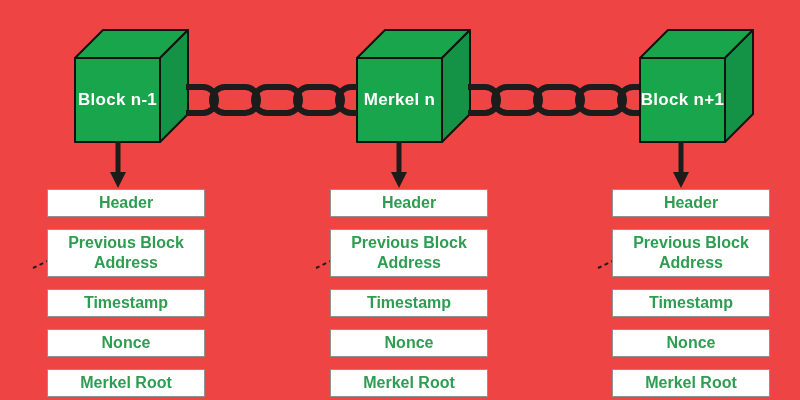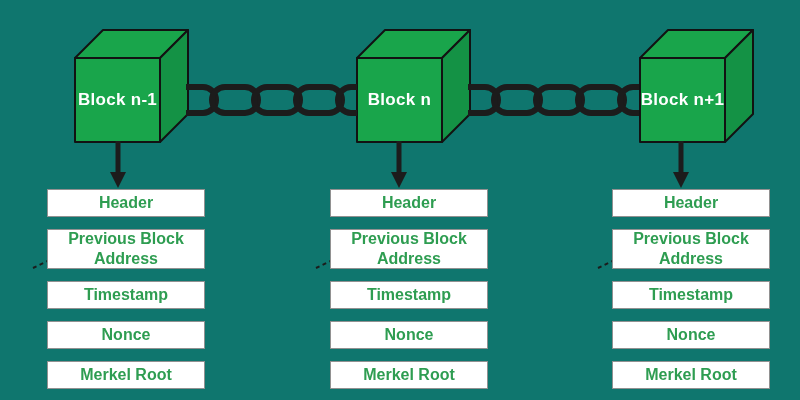--- a/index.html
+++ b/index.html
@@ -1,17 +1,17 @@
 <!DOCTYPE html>
 <html style="--cube_green: #19A54B; --cube_side_green: #149245; --label_white: #FFFFFF; --chain_black: #1C1C1C; --outline_black: #121212; --box_border_gray: #919191; --box_text_green: #2E9D51; --background: #FFFFFF;"><head>
 <meta charset="utf-8">
 <style>
   html,body{margin:0;padding:0;background:#fff;}
   .stage{
-    position:relative;width:800px;height:400px;background:#0f766e;overflow:hidden;
+    position:relative;width:800px;height:400px;background:#ef4444;overflow:hidden;
     font-family:"Liberation Sans","DejaVu Sans",sans-serif;
   }
   .abs{position:absolute;}
 
   
   .cube{width:113px;height:112px;}
   .cube svg{overflow:visible;display:block;}
   .face-main{fill:var(--cube_green,#19A54B);stroke:var(--outline_black,#121212);stroke-width:2;stroke-linejoin:round;}
   .face-side{fill:var(--cube_side_green,#149245);stroke:var(--outline_black,#121212);stroke-width:2;stroke-linejoin:round;}
   .cube-label{
@@ -31,21 +31,21 @@
   .dashed-arrow path{fill:none;stroke:var(--chain_black,#1C1C1C);stroke-width:2;stroke-dasharray:4 3.5;}
   .dashed-arrow polygon{fill:var(--chain_black,#1C1C1C);}
 
   
   .fields{width:158px;display:flex;flex-direction:column;gap:12px;}
   .fieldbox{
     box-sizing:border-box;height:28px;border:1.5px solid var(--box_border_gray,#919191);
     background:#fff;display:flex;align-items:center;justify-content:center;text-align:center;
     color:var(--box_text_green,#2E9D51);font-size:16px;font-weight:700;line-height:20px;
   }
-  .fieldbox:nth-child(2){height:40px;padding:11px 14px;}
+  .fieldbox:nth-child(2){height:48px;padding:11px 14px;}
 </style>
 </head>
 <body>
 
 <div class="stage">
 
   <div class="abs cube" style="left:75px;top:30px;">
     <svg width="113" height="112" viewBox="0 0 113 112">
       <polygon class="face-main" points="0,28 28,0 113,0 85,28"></polygon>
       <polygon class="face-side" points="85,28 113,0 113,84 85,112"></polygon>
@@ -53,21 +53,21 @@
     </svg>
     <div class="cube-label">Block n-1</div>
   </div>
 
   <div class="abs cube" style="left:357px;top:30px;">
     <svg width="113" height="112" viewBox="0 0 113 112">
       <polygon class="face-main" points="0,28 28,0 113,0 85,28"></polygon>
       <polygon class="face-side" points="85,28 113,0 113,84 85,112"></polygon>
       <rect class="face-main" x="0" y="28" width="85" height="84"></rect>
     </svg>
-    <div class="cube-label">Block n</div>
+    <div class="cube-label">Merkel n</div>
   </div>
 
   <div class="abs cube" style="left:600px;top:30px;margin-left:40px;">
     <svg width="113" height="112" viewBox="0 0 113 112">
       <polygon class="face-main" points="0,28 28,0 113,0 85,28"></polygon>
       <polygon class="face-side" points="85,28 113,0 113,84 85,112"></polygon>
       <rect class="face-main" x="0" y="28" width="85" height="84"></rect>
     </svg>
     <div class="cube-label">Block n+1</div>
   </div>

